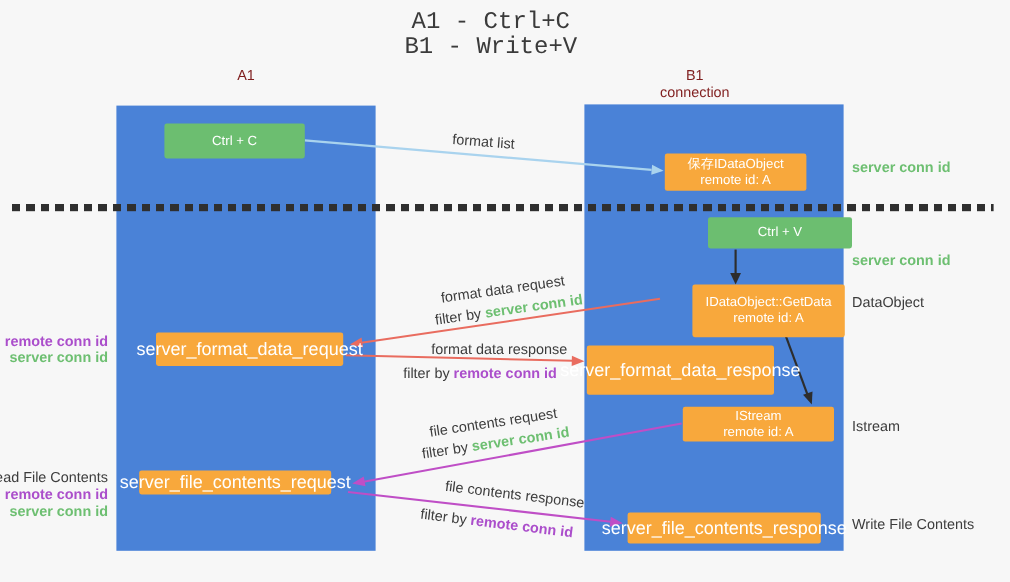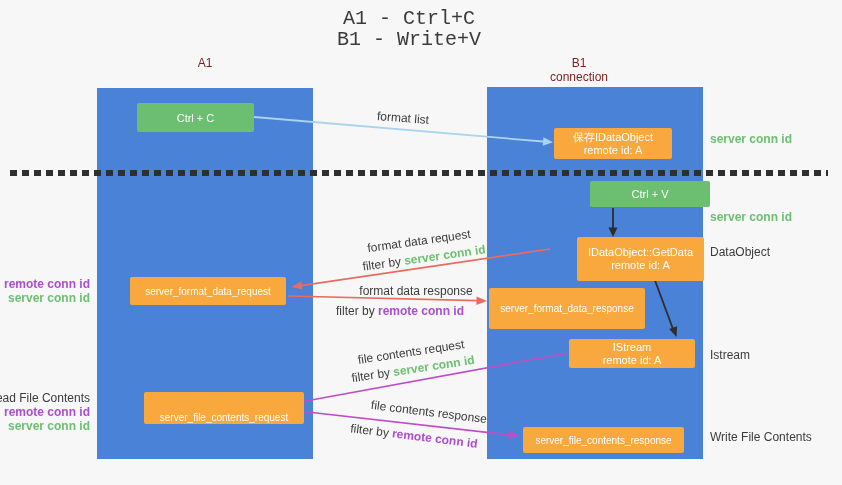--- a/index.html
+++ b/index.html
@@ -32,29 +32,29 @@
   
   .arrows { position:absolute; left:0; top:0; pointer-events:none; }
 
   
   .node {
     position:absolute; display:flex; flex-direction:column;
     align-items:center; justify-content:center;
     color:#ffffff; text-align:center; border-radius:2px; white-space:nowrap;
   }
   .green  { background:#6cbe70; font-size:11px; }
-  .orange { background:#f8a83c; font-size:10px; line-height:13px; }
+  .orange { background:#f8a83c; font-size:15px; line-height:13px; }
   .n-ctrlc    { left:137px; top:103px; width:117px; height:29px; }
   .n-save     { left:554px; top:128px; width:118px; height:31px; font-size:11px; }
   .n-ctrlv    { left:553px; top:181px; width:120px; height:26px;margin-left:37px; }
   .n-getdata  { left:551px; top:237px; width:127px; height:44px; font-size:11px;margin-left:26px; }
   .n-istream  { left:569px; top:339px; width:126px; height:29px; font-size:11px; }
   .n-fmtreq   { left:130px; top:277px; width:156px; height:28px; }
   .n-fmtresp  { left:489px; top:288px; width:156px; height:41px; }
-  .n-filereq  { left:144px; top:392px; width:160px; height:32px;justify-content:flex-end; }
+  .n-filereq  { left:116px; top:392px; width:160px; height:20px; }
   .n-fileresp { left:523px; top:427px; width:161px; height:26px;justify-content:center; }
 
   
   .albl {
     position:absolute; font-size:12px; color:#3c3c3c; white-space:nowrap;
   }
   .al-fmtlist  { left:403px; top:118px; transform:translate(-50%,-50%) rotate(4.5deg); }
   .al-fdr      { left:419px; top:241px; transform:translate(-50%,-50%) rotate(-8deg); }
   .al-fdrf     { left:424px; top:258px; transform:translate(-50%,-50%) rotate(-8deg); }
   .al-fdresp   { left:416px; top:291px; transform:translate(-50%,-50%);text-align:right; }

